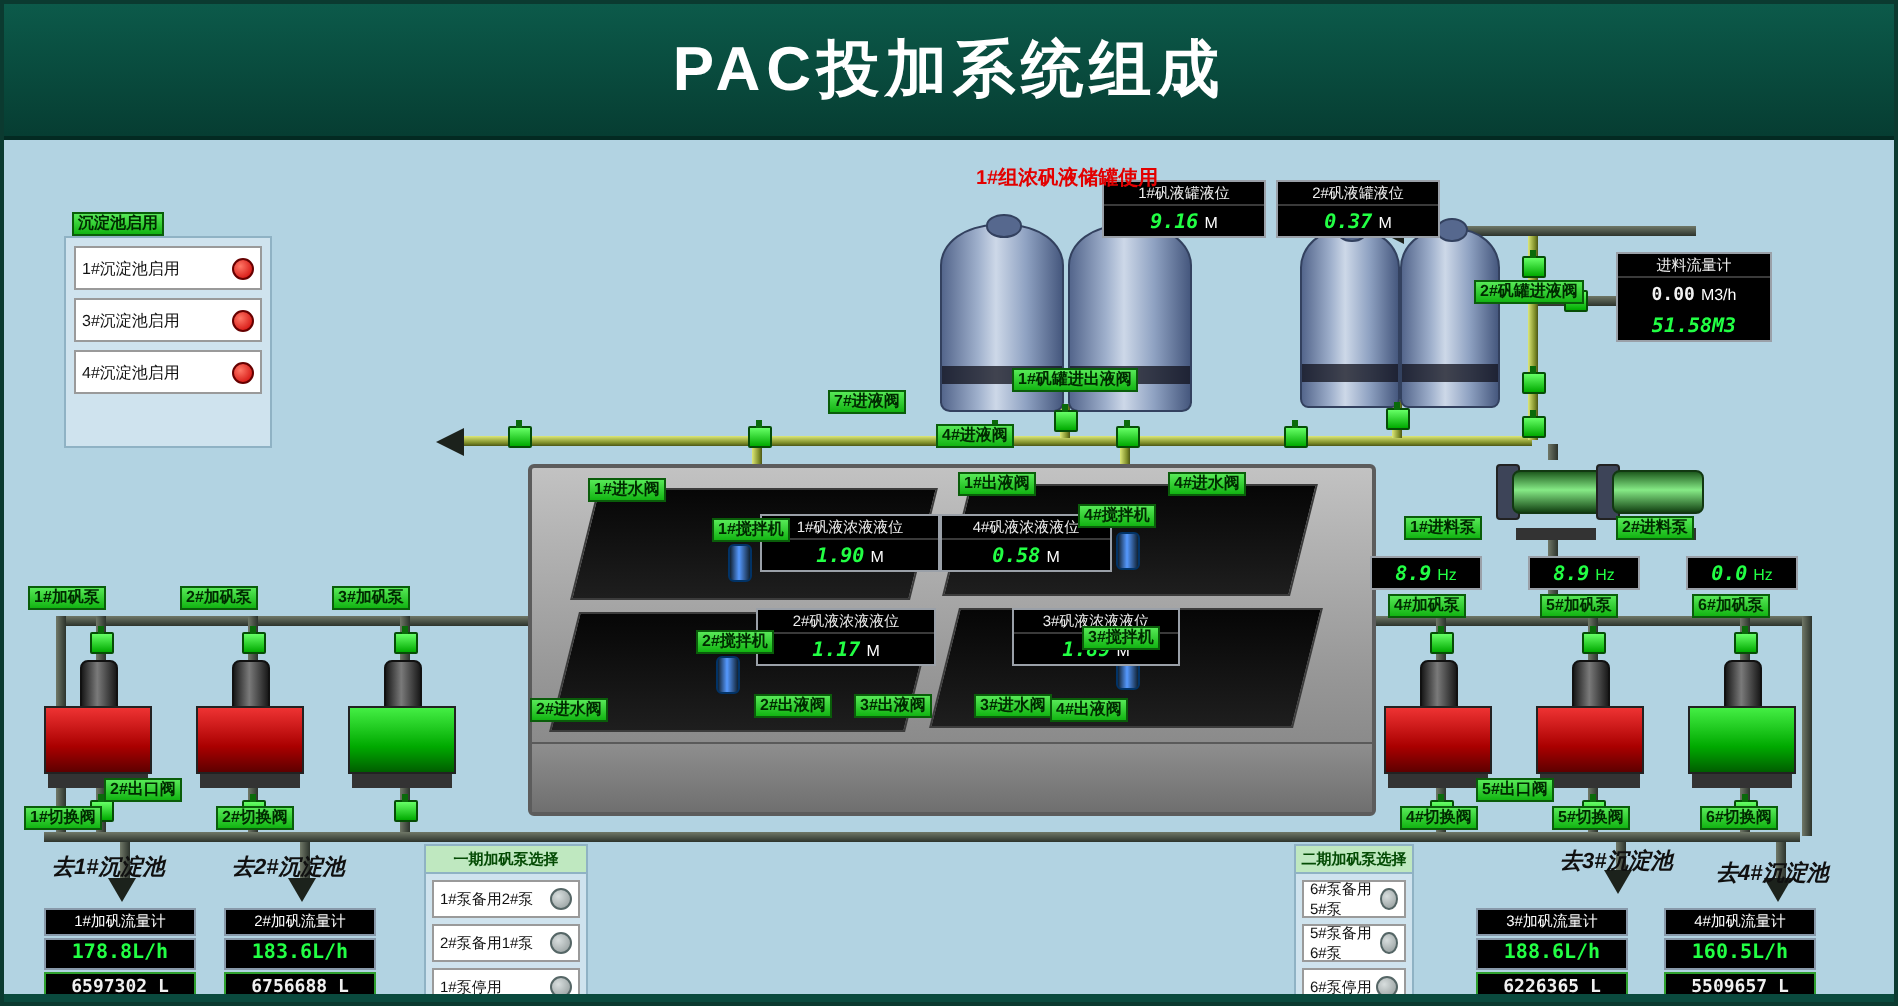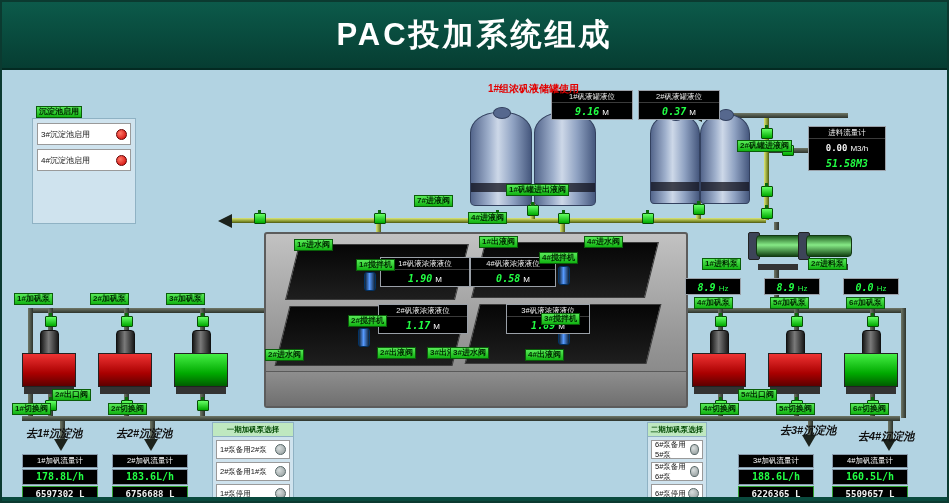--- a/index.html
+++ b/index.html
@@ -219,21 +219,21 @@
   <span class="tag" style="left:292px;top:237px">1#进水阀</span>
   <span class="tag" style="left:477px;top:234px">1#出液阀</span>
   <span class="tag" style="left:582px;top:234px">4#进水阀</span>
   <span class="tag" style="left:354px;top:257px">1#搅拌机</span>
   <span class="tag" style="left:537px;top:250px">4#搅拌机</span>
   <span class="tag" style="left:346px;top:313px">2#搅拌机</span>
   <span class="tag" style="left:539px;top:311px">3#搅拌机</span>
   <span class="tag" style="left:263px;top:347px">2#进水阀</span>
   <span class="tag" style="left:375px;top:345px">2#出液阀</span>
   <span class="tag" style="left:425px;top:345px">3#出液阀</span>
-  <span class="tag" style="left:448px;top:345px">3#进水阀</span>
+  <span class="tag" style="left:485px;top:345px">3#进水阀</span>
   <span class="tag" style="left:523px;top:347px">4#出液阀</span>
   <span class="tag" style="left:12px;top:291px">1#加矾泵</span>
   <span class="tag" style="left:88px;top:291px">2#加矾泵</span>
   <span class="tag" style="left:164px;top:291px">3#加矾泵</span>
   <span class="tag" style="left:692px;top:295px">4#加矾泵</span>
   <span class="tag" style="left:768px;top:295px">5#加矾泵</span>
   <span class="tag" style="left:844px;top:295px">6#加矾泵</span>
   <span class="tag" style="left:700px;top:256px">1#进料泵</span>
   <span class="tag" style="left:806px;top:256px">2#进料泵</span>
   <span class="tag" style="left:10px;top:401px">1#切换阀</span>
@@ -284,20 +284,24 @@
   <div class="disp hz" style="left:762px;top:276px;width:54px">
     <span class="v">8.9</span><span class="u" style="color:#22ff44">Hz</span>
   </div>
   <div class="disp hz" style="left:841px;top:276px;width:54px">
     <span class="v">0.0</span><span class="u" style="color:#22ff44">Hz</span>
   </div>
 
   <span class="tag" style="left:34px;top:104px;z-index:33">沉淀池启用</span>
   <div class="panel" style="left:30px;top:116px;width:104px;height:106px">
     <div class="sed-row">
+        <span>1#沉淀池启用</span>
+        <i class="led"></i>
+      </div>
+    <div class="sed-row">
         <span>3#沉淀池启用</span>
         <i class="led"></i>
       </div>
     <div class="sed-row">
         <span>4#沉淀池启用</span>
         <i class="led"></i>
       </div>
   </div>
 
   <div class="panel" style="left:210px;top:420px;width:82px;height:76px">

